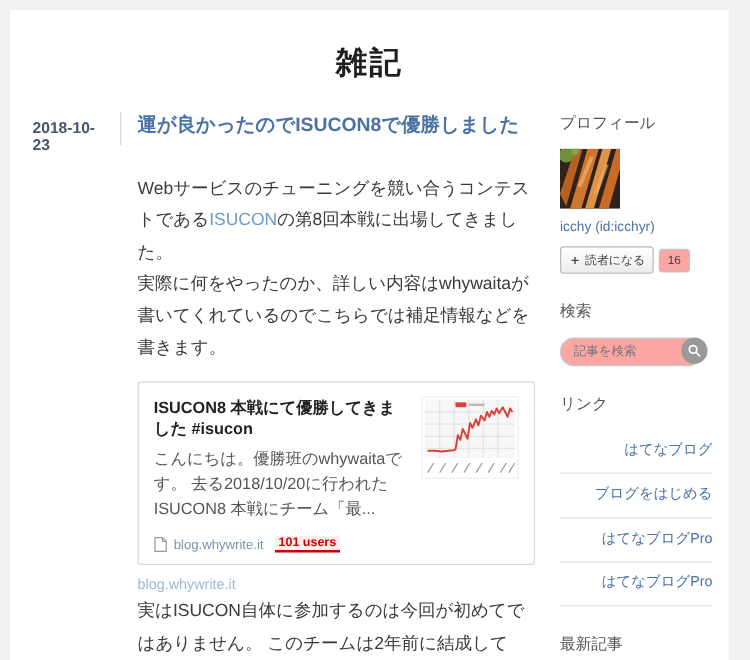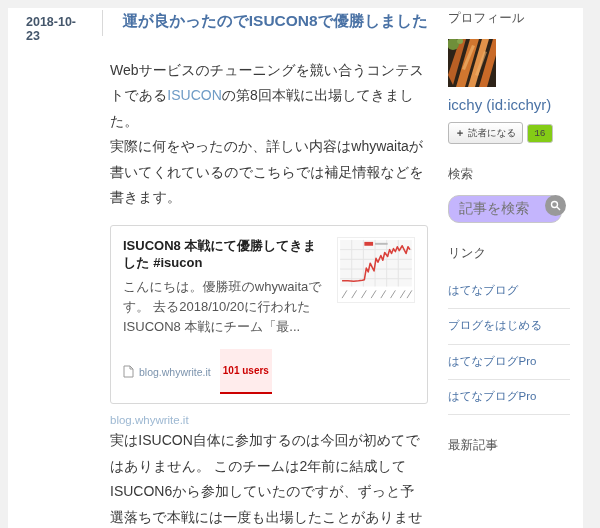--- a/index.html
+++ b/index.html
@@ -7,65 +7,68 @@
     margin: 0; width: 600px; height: 528px; overflow: hidden;
     background: #f1f1f1;
     font-family: "Liberation Sans", "DejaVu Sans", sans-serif;
   }
   .page { margin: 8px 0 0 8px; width: 575px; min-height: 520px; background: #fff; padding-bottom: 30px; }
   .blog-header { padding: 25px 0 22px; text-align: center; }
   .blog-title { font-size: 25px; font-weight: bold; color: #1f1f1f; letter-spacing: 2px; text-decoration: none; }
   .layout { display: flex; padding: 2px 8px 0 12px; }
   .main-col { width: 408px; flex-shrink: 0; }
 
-  .entry-header { display: flex; align-items: flex-start; justify-content: space-between; }
+  .entry-header { display: flex; align-items: flex-start; }
   .entry-date { width: 66px; flex-shrink: 0; font-size: 12.5px; font-weight: bold; color: #44566b; padding: 5px 0 0 6px; }
   .title-divider { width: 1px; height: 26px; background: #d9d9d9; margin-left: 10px; }
   .entry-title { margin: 0 0 0 13px; font-size: 15.5px; line-height: 1.4; font-weight: bold; color: #4a72a5; text-decoration: none; }
   .entry-body { margin: 15px 0 0 90px; }
   p.body-text { margin: 0; font-size: 14px; line-height: 1.82; color: #3a3a3a; }
   .inline-link { color: #6f9cc6; text-decoration: none; }
 
   .blogcard { margin: 14px 0 6px; border: 1px solid #d8d8d8; border-radius: 3px; padding: 11px 12px 9px; cursor: pointer; background: #fff; }
   .blogcard-top { display: flex; }
   .blogcard-text { flex: 1; padding-right: 10px; min-width: 0; }
   .blogcard-title { font-size: 13px; font-weight: bold; color: #222; margin: 0 0 5px; line-height: 1.35; }
   .blogcard-desc { font-size: 13px; color: #555; line-height: 1.55; margin: 0; }
   .blogcard-thumb { width: 78px; height: 66px; flex-shrink: 0; border: 1px solid #eee; }
   .blogcard-footer { display: flex; align-items: center; margin-top: 12px; gap: 5px; }
   .blogcard-site { font-size: 10.5px; color: #7b93ad; text-decoration: none; }
-  .users-badge { font-size: 10px; font-weight: bold; color: #c00; background: #ffecec; border-bottom: 2px solid #c00; padding: 16px 3px; margin-left: 4px; text-decoration: none; }
+  .users-badge { font-size: 10px; font-weight: bold; color: #c00; background: #ffecec; border-bottom: 2px solid #c00; padding: 0 3px; margin-left: 4px; text-decoration: none; }
   .source-link { display: inline-block; margin: 4px 0 0; font-size: 11.5px; color: #9db8d2; text-decoration: none; }
 
   .section-heading { margin: 26px 0 13px; padding-bottom: 8px; font-size: 17px; font-weight: bold; color: #1f1f1f; border-bottom: 1px solid #c4cfda; }
 
   .sidebar { width: 122px; margin-left: 20px; }
   .side-section { margin-bottom: 22px; }
   .side-heading { font-size: 12.5px; color: #555; margin: 0 0 12px; font-weight: normal; font-family: Liberation Serif, serif; }
   .avatar { display: block; width: 48px; height: 48px; cursor: pointer; }
-  .profile-name { display: block; font-size: 15px; color: #4a72a5; margin: 9px 0 9px; text-decoration: none; }
+  .profile-name { display: block; font-size: 11px; color: #4a72a5; margin: 9px 0 9px; text-decoration: none; }
   .subscribe-row { display: flex; align-items: center; gap: 4px; }
   .subscribe-btn { display: inline-flex; align-items: center; gap: 3px; font-size: 9.5px; color: #444;
     background: linear-gradient(#fff, #ececec); border: 1px solid #b9b9b9; border-radius: 3px; padding: 3px 6px; cursor: pointer; font-family: inherit; }
   .plus-icon { font-weight: bold; font-size: 10px; }
-  .reader-count { font-size: 9.5px; color: #444; border: 1px solid #c4c4c4; border-radius: 3px; padding: 3px 6px; background: #84cc16; font-family: Liberation Mono, monospace; }
+  .reader-count { font-size: 9.5px; color: #444; border: 1px solid #c4c4c4; border-radius: 3px; padding: 3px 6px; background: #fca5a5; }
 
   .search-form { position: relative; width: 114px; }
-  .search-input { width: 100%; font-size: 14px; font-family: Liberation Serif, serif; color: #333; border: 1px solid #c8c8c8; border-radius: 11px; padding: 5px 24px 5px 10px; outline: none; background: #c4b5fd; }
+  .search-input { width: 100%; font-size: 10px; font-family: Liberation Serif, serif; color: #333; border: 1px solid #c8c8c8; border-radius: 11px; padding: 5px 24px 5px 10px; outline: none; background: #fca5a5; }
   .search-btn { position: absolute; right: -4px; top: 0; width: 21px; height: 21px; border: none; border-radius: 50%; background: #999; display: flex; align-items: center; justify-content: center; cursor: pointer; padding: 0; }
 
   .side-list { list-style: none; margin: 0; padding: 0; }
   .side-list li { border-bottom: 1px solid #e4e4e4; }
-  .side-list a { display: block; padding: 8px 0 9px; font-size: 11.5px; line-height: 1.5; color: #4a72a5; text-decoration: none; }
+  .side-list a { display: block; padding: 8px 0 9px; font-size: 11.5px; line-height: 1.5; color: #4a72a5; text-decoration: none; text-align: right; }
 </style>
 </head>
 <body>
 
 <div class="page">
 
+  <div class="blog-header">
+    <a class="blog-title" href="#">雑記</a>
+  </div>
 
   <div class="layout">
 
     <div class="main-col">
       <div class="entry-header">
         <div class="entry-date">2018-10-23</div>
         <div class="title-divider"></div>
         <a class="entry-title" href="#">運が良かったのでISUCON8で優勝しました</a>
       </div>
 

